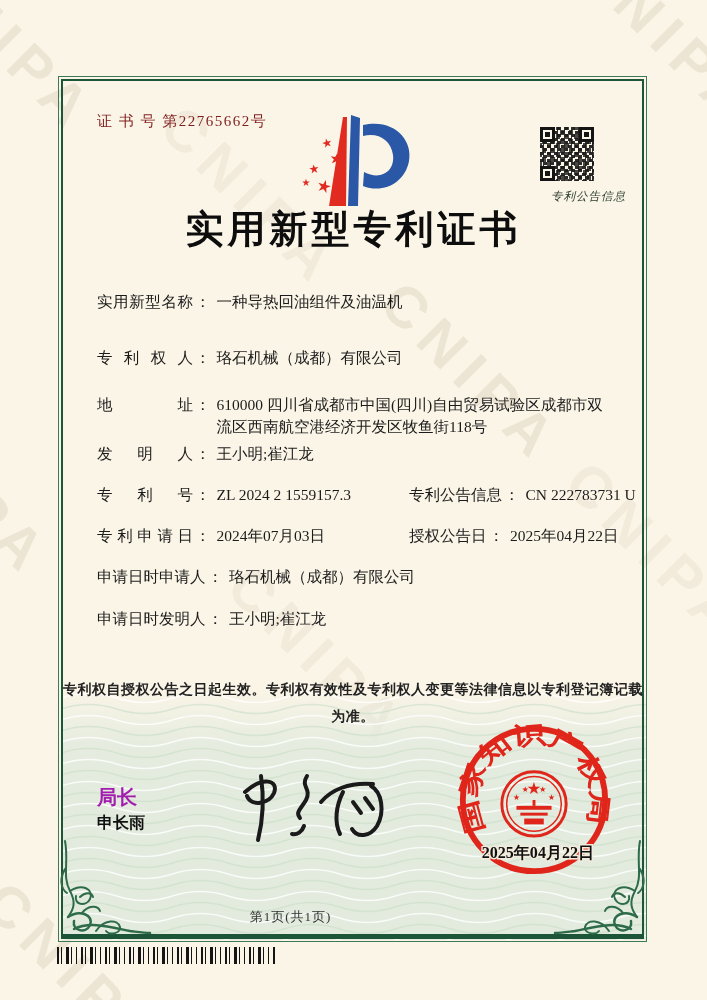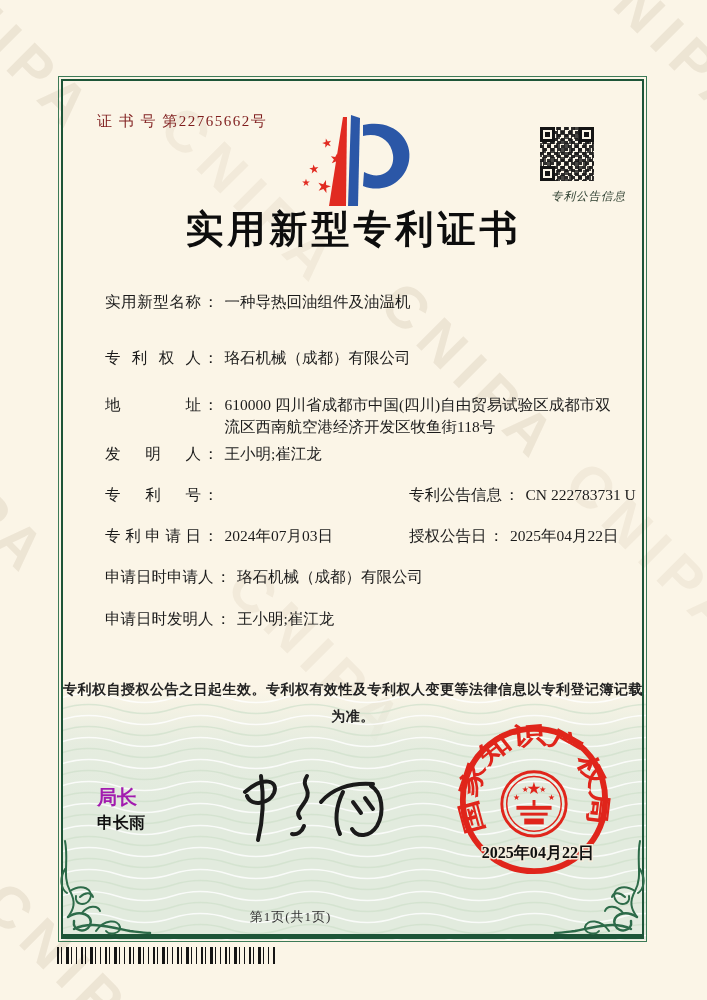--- a/index.html
+++ b/index.html
@@ -54,21 +54,21 @@
   .qr-caption{
     position:absolute;left:508px;top:189px;width:118px;text-align:right;
     font-size:11.5px;letter-spacing:1px;color:#2a3c2d;font-style:italic;
   }
   .title{
     position:absolute;left:0;top:204px;width:707px;text-align:center;
     font-size:38px;font-weight:700;letter-spacing:4px;color:#0d0d0d;
   }
   
   .field{position:absolute;left:97px;width:520px;font-size:15.5px;line-height:22px;display:flex;}
-  .lbl{display:inline-block;width:96px;text-align:justify;text-align-last:justify;flex:none;margin-left:8px;}
+  .lbl{display:inline-block;width:96px;text-align:justify;text-align-last:justify;flex:none;}
   .lbl-wide{width:auto;text-align:center;text-align-last:auto;}
   .sep{flex:none;padding:0 6px 0 2px;}
   .val{display:inline-block;max-width:392px;}
   .col2{position:absolute;left:312px;top:0;display:flex;white-space:nowrap;}
   .f-r0{top:291px}.f-r1{top:347px}.f-r2{top:394px}.f-r3{top:443px}
   .f-r4{top:484px}.f-r5{top:525px}.f-r6{top:566px}.f-r7{top:608px}
   
   .statement{
     position:absolute;left:63px;top:676px;width:580px;text-align:center;
     font-size:14px;font-weight:700;line-height:27px;letter-spacing:.5px;color:#222;
@@ -209,20 +209,21 @@
       <span class="val">610000 四川省成都市中国(四川)自由贸易试验区成都市双流区西南航空港经济开发区牧鱼街118号</span>
   </div>
   <div class="field f-r3">
     <span class="lbl">发明人</span>
       <span class="sep">：</span>
       <span class="val">王小明;崔江龙</span>
   </div>
   <div class="field f-r4">
     <span class="lbl">专利号</span>
       <span class="sep">：</span>
+      <span class="val">ZL 2024 2 1559157.3</span>
     <span class="col2">
       <span>专利公告信息</span>
         <span class="sep">：</span>
         <span>CN 222783731 U</span>
     </span>
   </div>
   <div class="field f-r5">
     <span class="lbl">专利申请日</span>
       <span class="sep">：</span>
       <span class="val">2024年07月03日</span>

